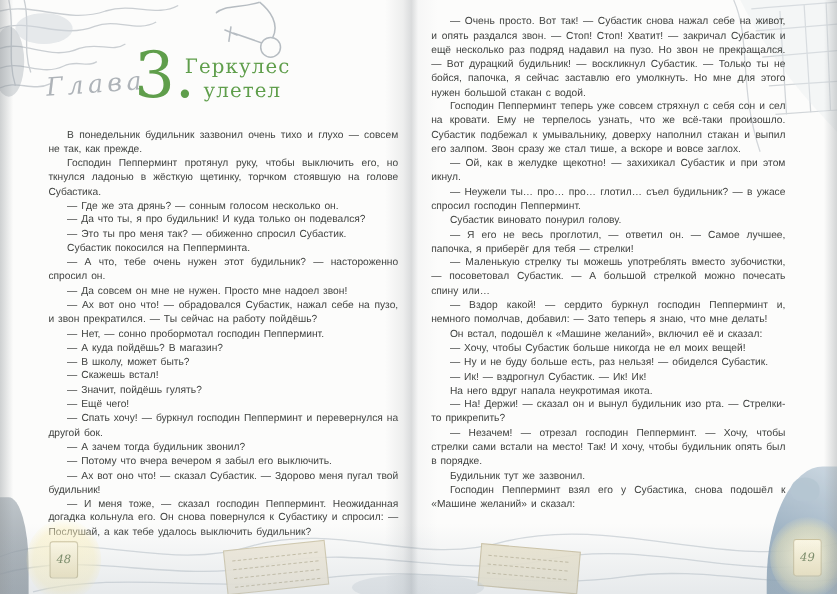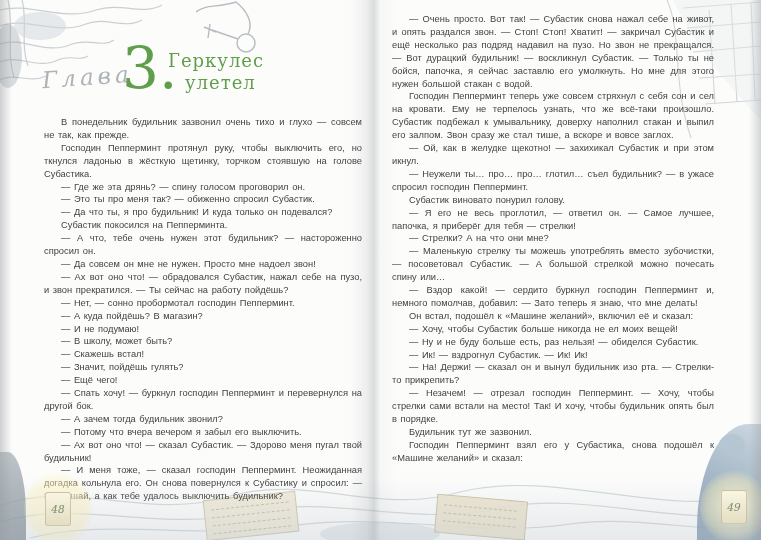--- a/index.html
+++ b/index.html
@@ -139,30 +139,29 @@
   <div>
     <div class="chapter-head">
       <span class="chapter-label">Глава</span>
       <span class="chapter-number">3.</span>
       <span class="chapter-title"><span>Геркулес</span><span class="l2">улетел</span></span>
     </div>
 
     <div class="text-col left-col">
       <p>В понедельник будильник зазвонил очень тихо и глухо — совсем не так, как прежде.</p>
       <p>Господин Пепперминт протянул руку, чтобы выключить его, но ткнулся ладонью в жёсткую щетинку, торчком стоявшую на голове Субастика.</p>
-      <p>— Где же эта дрянь? — спину голосом проговорил он.</p>
+      <p>— Где же эта дрянь? — сонным голосом несколько он.</p>
+      <p>— Да что ты, я про будильник! И куда только он подевался?</p>
       <p>— Это ты про меня так? — обиженно спросил Субастик.</p>
-      <p>— Да что ты, я про будильник! И куда только он подевался?</p>
       <p>Субастик покосился на Пепперминта.</p>
       <p>— А что, тебе очень нужен этот будильник? — настороженно спросил он.</p>
       <p>— Да совсем он мне не нужен. Просто мне надоел звон!</p>
       <p>— Ах вот оно что! — обрадовался Субастик, нажал себе на пузо, и звон прекратился. — Ты сейчас на работу пойдёшь?</p>
       <p>— Нет, — сонно пробормотал господин Пепперминт.</p>
       <p>— А куда пойдёшь? В магазин?</p>
-      <p>— И не подумаю!</p>
       <p>— В школу, может быть?</p>
       <p>— Скажешь встал!</p>
       <p>— Значит, пойдёшь гулять?</p>
       <p>— Ещё чего!</p>
       <p>— Спать хочу! — буркнул господин Пепперминт и перевернулся на другой бок.</p>
       <p>— А зачем тогда будильник звонил?</p>
       <p>— Потому что вчера вечером я забыл его выключить.</p>
       <p>— Ах вот оно что! — сказал Субастик. — Здорово меня пугал твой будильник!</p>
       <p>— И меня тоже, — сказал господин Пепперминт. Неожиданная догадка кольнула его. Он снова повернулся к Субастику и спросил: — Послушай, а как тебе удалось выключить будильник?</p>
     </div>
@@ -175,27 +174,27 @@
   </div>
 
   <div>
     <div class="text-col right-col">
       <p>— Очень просто. Вот так! — Субастик снова нажал себе на живот, и опять раздался звон. — Стоп! Стоп! Хватит! — закричал Субастик и ещё несколько раз подряд надавил на пузо. Но звон не прекращался. — Вот дурацкий будильник! — воскликнул Субастик. — Только ты не бойся, папочка, я сейчас заставлю его умолкнуть. Но мне для этого нужен большой стакан с водой.</p>
       <p>Господин Пепперминт теперь уже совсем стряхнул с себя сон и сел на кровати. Ему не терпелось узнать, что же всё-таки произошло. Субастик подбежал к умывальнику, доверху наполнил стакан и выпил его залпом. Звон сразу же стал тише, а вскоре и вовсе заглох.</p>
       <p>— Ой, как в желудке щекотно! — захихикал Субастик и при этом икнул.</p>
       <p>— Неужели ты… про… про… глотил… съел будильник? — в ужасе спросил господин Пепперминт.</p>
       <p>Субастик виновато понурил голову.</p>
       <p>— Я его не весь проглотил, — ответил он. — Самое лучшее, папочка, я приберёг для тебя — стрелки!</p>
-      <p>— Стрелки? А на что они мне?</p>
       <p>— Маленькую стрелку ты можешь употреблять вместо зубочистки, — посоветовал Субастик. — А большой стрелкой можно почесать спину или…</p>
       <p>— Вздор какой! — сердито буркнул господин Пепперминт и, немного помолчав, добавил: — Зато теперь я знаю, что мне делать!</p>
       <p>Он встал, подошёл к «Машине желаний», включил её и сказал:</p>
       <p>— Хочу, чтобы Субастик больше никогда не ел моих вещей!</p>
       <p>— Ну и не буду больше есть, раз нельзя! — обиделся Субастик.</p>
       <p>— Ик! — вздрогнул Субастик. — Ик! Ик!</p>
+      <p>На него вдруг напала неукротимая икота.</p>
       <p>— На! Держи! — сказал он и вынул будильник изо рта. — Стрелки-то прикрепить?</p>
       <p>— Незачем! — отрезал господин Пепперминт. — Хочу, чтобы стрелки сами встали на место! Так! И хочу, чтобы будильник опять был в порядке.</p>
       <p>Будильник тут же зазвонил.</p>
       <p>Господин Пепперминт взял его у Субастика, снова подошёл к «Машине желаний» и сказал:</p>
     </div>
 
     <div class="lantern lantern-right">
       <div class="glow"></div>
       <div class="lbody"></div>
       <span class="pagenum">49</span>

